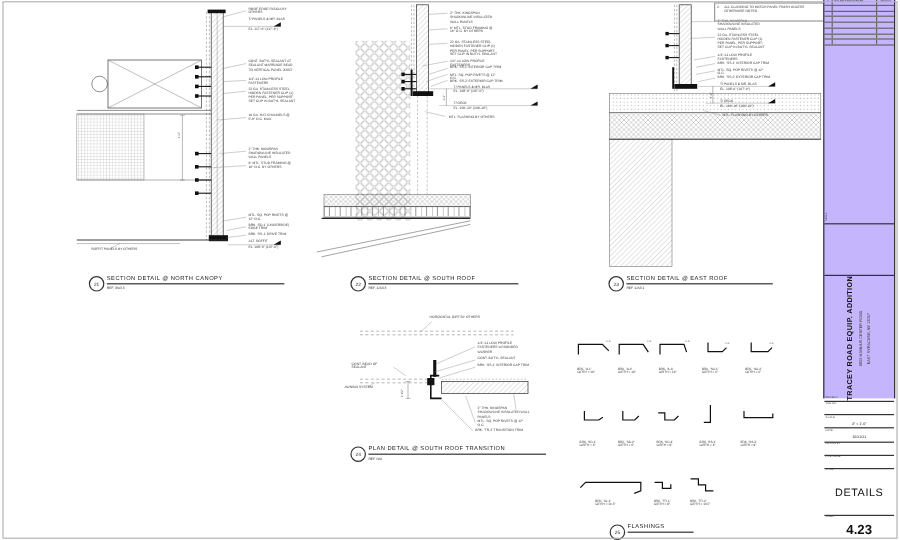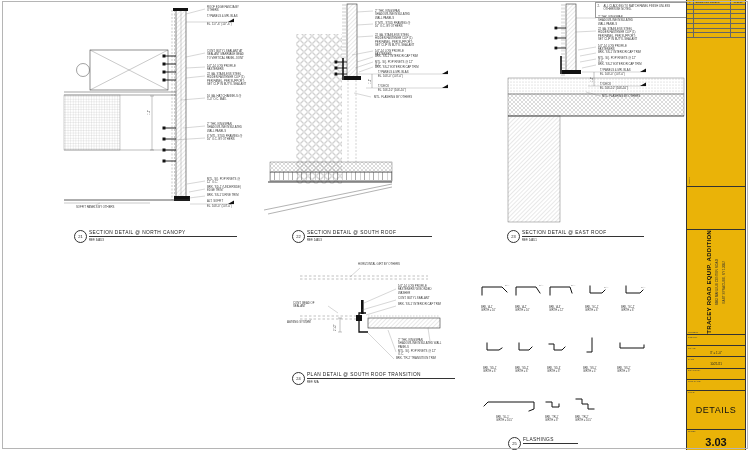--- a/index.html
+++ b/index.html
@@ -18,21 +18,21 @@
   .dt .ref{font-size:2.8px;margin-top:0.5px;}
   .tw148{width:148px}.tw125{width:125px}.tw122{width:122px}.tw55{width:55px}
   .flab{position:absolute;font-size:2.6px;line-height:1.25;color:#3a3a3a;}
   .flab span{display:block;white-space:nowrap;}
   .ca{position:absolute;font-size:2.2px;color:#555;}
   .note{position:absolute;left:595px;top:2px;width:92px;height:16px;border:0.5px solid #999;
         display:flex;font-size:2.8px;line-height:1.2;padding:1.5px;box-sizing:border-box;color:#3a3a3a;}
   .note .nnum{width:6px;flex:0 0 auto;}
   .note .ntext{flex:1;}
   
-  .tb{position:absolute;left:686px;top:0;width:60px;height:450px;background:#eab308;
+  .tb{position:absolute;left:686px;top:0;width:60px;height:332px;background:#c4b5fd;
       border-left:0.8px solid #333;border-right:0.8px solid #333;box-sizing:border-box;}
   .rev-row{height:4.75px;border-bottom:0.5px solid #666;display:flex;font-size:2.3px;line-height:4.4px;box-sizing:border-box;}
   .rev-row .c1{width:7px;border-right:0.5px solid #666;text-align:center;box-sizing:border-box;}
   .rev-row .c2{flex:1;border-right:0.5px solid #666;padding-left:1px;overflow:hidden;white-space:nowrap;box-sizing:border-box;}
   .rev-row .c3{width:14px;text-align:center;overflow:hidden;box-sizing:border-box;}
   .tb-seal{height:148px;border-bottom:0.8px solid #333;position:relative;}
   .tb-consult{height:42px;border-bottom:0.8px solid #333;}
   .tb-proj{height:104px;border-bottom:0.8px solid #333;position:relative;display:flex;
            justify-content:center;align-items:center;gap:3px;}
   .vtext{writing-mode:vertical-rl;transform:rotate(180deg);white-space:nowrap;}
@@ -484,18 +484,18 @@
   <div class="tb-field">
     <span class="flabel">FILE NAME</span>
     <span class="fval"></span>
   </div>
   <div class="tb-title">
     <span class="flabel">TITLE</span>
     <div class="sheet-title">DETAILS</div>
   </div>
   <div class="tb-sheet">
     <span class="flabel">SHEET</span>
-    <div class="sheet-num">3.03</div>
+    <div class="sheet-num">4.23</div>
   </div>
 </div>
 
 <div class="border"></div>
 </div>
 
 </body></html>

